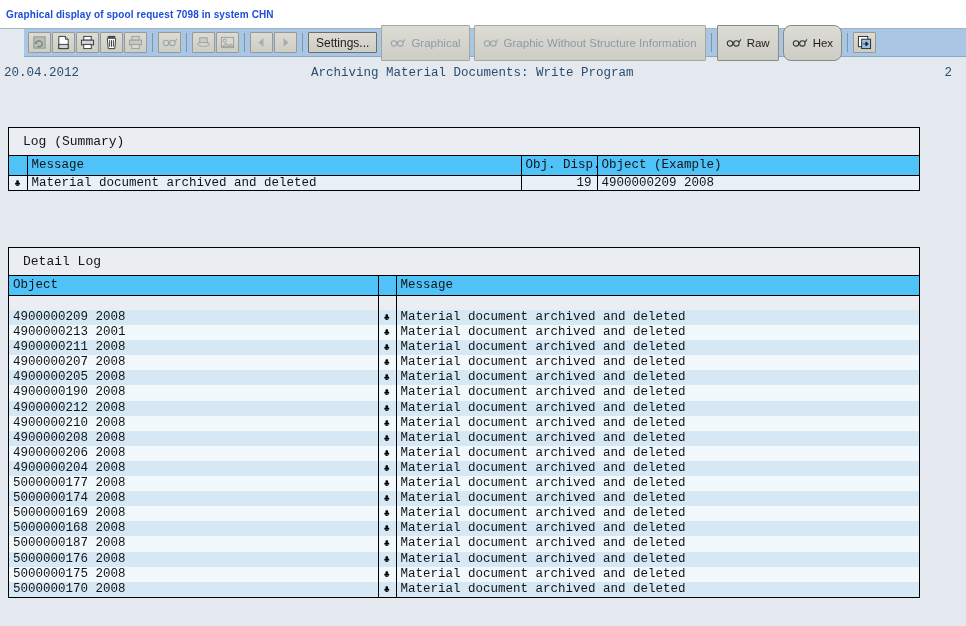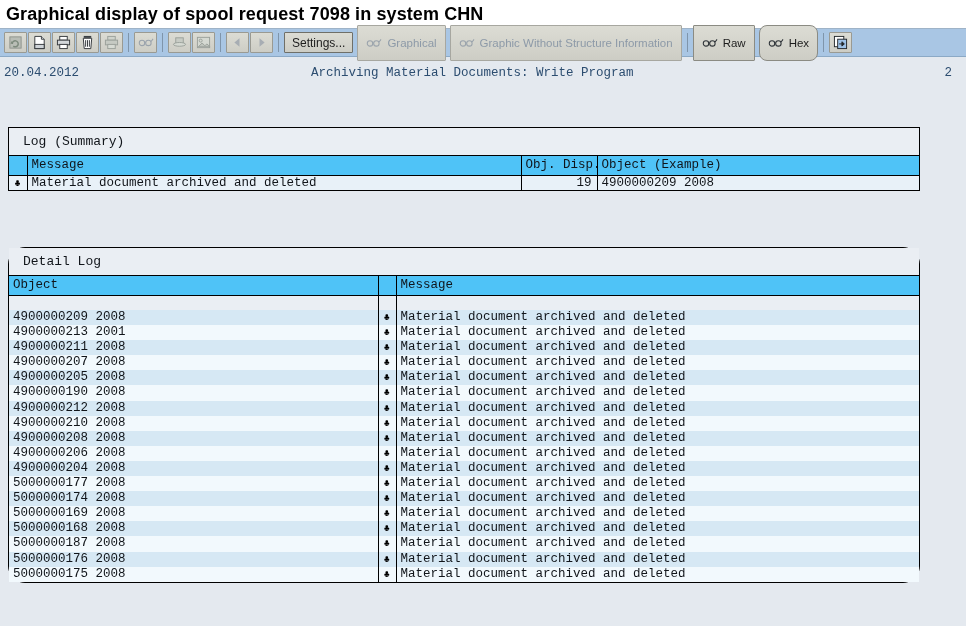--- a/index.html
+++ b/index.html
@@ -14,36 +14,37 @@
   
   .titlebar {
     height: 29px;
     background: #ffffff;
     border-bottom: 1px solid #9fb3c7;
     display: flex; align-items: center;
     padding-left: 6px;
     box-sizing: border-box;
   }
   .titlebar .title {
-    font-size: 18px;
+    font-size: 10px;
     font-weight: bold;
-    color: #000000;
+    color: #1d4ed8;
     letter-spacing: 0.1px;
     white-space: nowrap;
   }
 
   
   .toolbar {
     height: 28px;
     background: #a9c6e4;
     border-bottom: 1px solid #8ba9c6;
     display: flex; align-items: center;
     padding: 0 4px;
     box-sizing: border-box;
     gap: 1px;
+    margin-left: 24px;
   }
   .tbtn {
     width: 23px; height: 21px;
     background: linear-gradient(#dcdcd4, #cdcdc5);
     border: 1px solid #9a9a92;
     border-radius: 1px;
     display: flex; align-items: center; justify-content: center;
     box-sizing: border-box;
     cursor: default;
     position: relative;
@@ -322,21 +323,21 @@
             <span class="bullet">♣</span>
           </td>
           <td>Material document archived and deleted</td>
           <td class="num">19</td>
           <td>4900000209 2008</td>
         </tr>
       </tbody>
     </table>
   </div>
 
-  <div class="panel" style="top:247px; width:912px;border-radius:17px;">
+  <div class="panel" style="top:247px; width:912px;">
     <div class="panel-title">Detail Log</div>
     <table class="grid">
       <colgroup>
         <col style="width:369px">
           <col style="width:18px">
           <col>
       </colgroup>
       <thead>
         <tr>
           <th>Object</th>
@@ -433,17 +434,22 @@
           <tr class="det-row odd">
             <td>5000000176 2008</td>
             <td class="det-bullet"><span class="bullet">♣</span></td>
             <td>Material document archived and deleted</td>
           </tr>
           <tr class="det-row even">
             <td>5000000175 2008</td>
             <td class="det-bullet"><span class="bullet">♣</span></td>
             <td>Material document archived and deleted</td>
           </tr>
+          <tr class="det-row odd">
+            <td>5000000170 2008</td>
+            <td class="det-bullet"><span class="bullet">♣</span></td>
+            <td>Material document archived and deleted</td>
+          </tr>
         </tbody>
     </table>
   </div>
 
 </div>
 
 </body></html>

